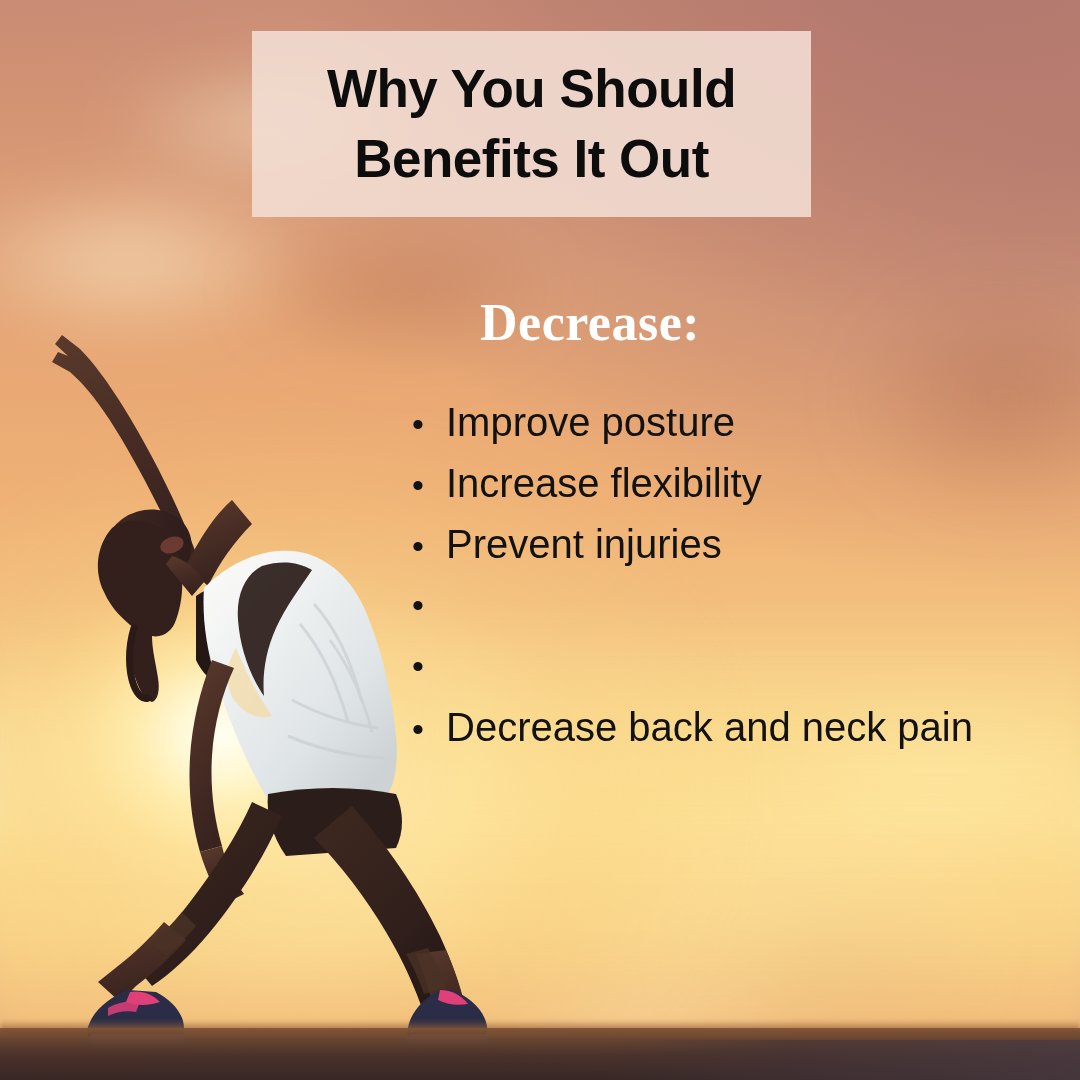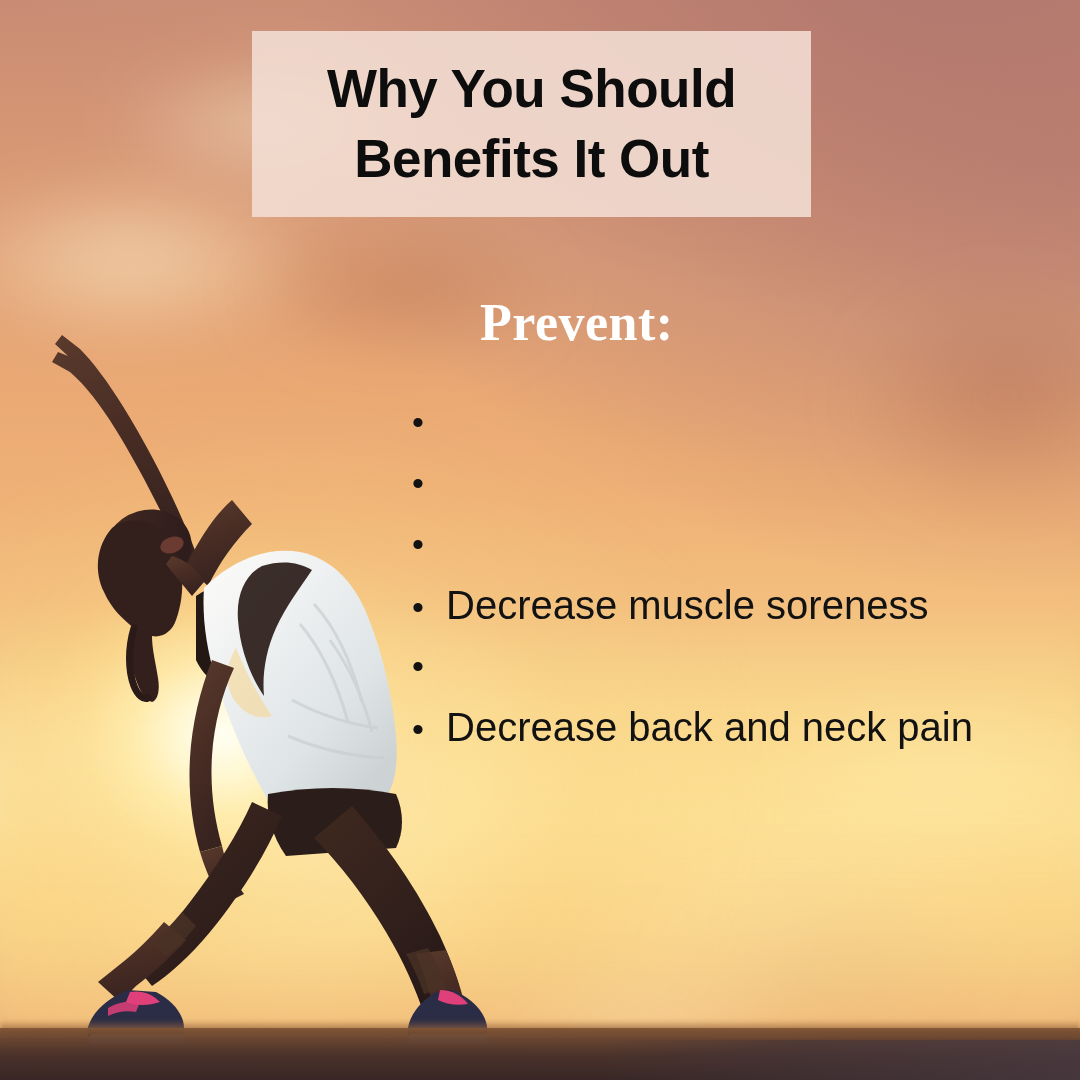--- a/index.html
+++ b/index.html
@@ -340,35 +340,37 @@
 
   <div class="ground-top"></div>
   <div class="ground"></div>
   <div class="ground-right-dark"></div>
 
   <div class="title-panel">
     <div class="title-line">Why You Should</div>
     <div class="title-line">Benefits It Out</div>
   </div>
 
-  <div class="benefits-heading">Prevent:</div>
+  <div class="benefits-heading">Decrease:</div>
 
   <ul class="benefits-list">
     <li class="benefit-item">
       <span class="benefit-bullet">•</span>
-    </li>
-    <li class="benefit-item">
-      <span class="benefit-bullet">•</span>
-    </li>
-    <li class="benefit-item">
-      <span class="benefit-bullet">•</span>
-    </li>
-    <li class="benefit-item">
-      <span class="benefit-bullet">•</span>
-      <span class="benefit-text">Decrease muscle soreness</span>
+      <span class="benefit-text">Improve posture</span>
+    </li>
+    <li class="benefit-item">
+      <span class="benefit-bullet">•</span>
+      <span class="benefit-text">Increase flexibility</span>
+    </li>
+    <li class="benefit-item">
+      <span class="benefit-bullet">•</span>
+      <span class="benefit-text">Prevent injuries</span>
+    </li>
+    <li class="benefit-item">
+      <span class="benefit-bullet">•</span>
     </li>
     <li class="benefit-item">
       <span class="benefit-bullet">•</span>
     </li>
     <li class="benefit-item">
       <span class="benefit-bullet">•</span>
       <span class="benefit-text">Decrease back and neck pain</span>
     </li>
   </ul>
 

